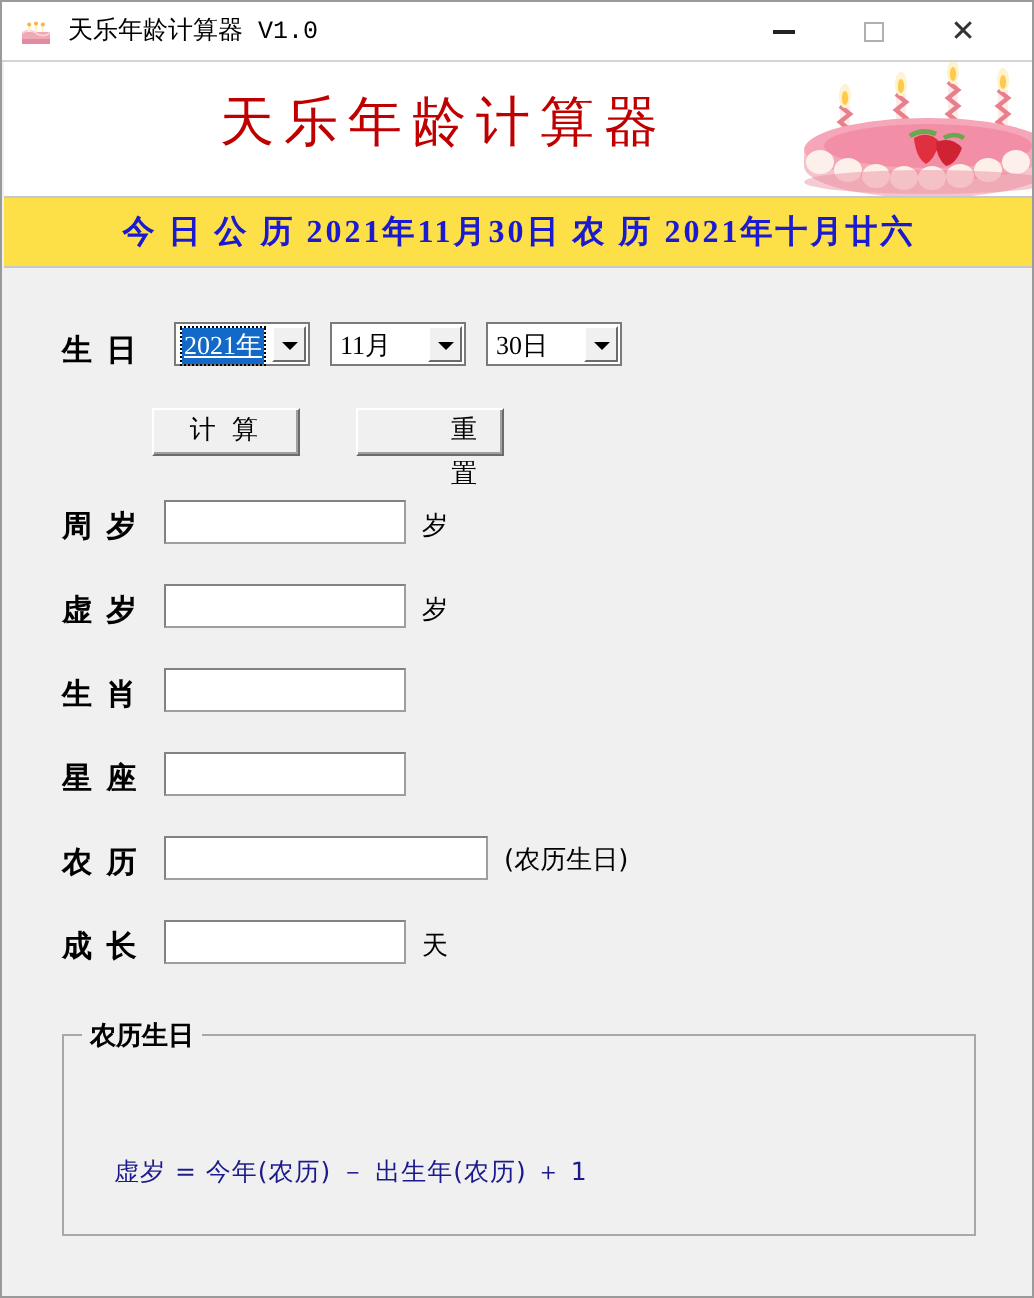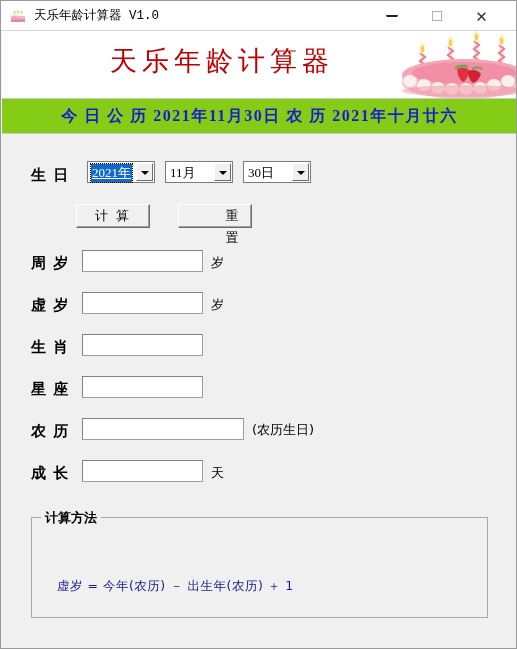--- a/index.html
+++ b/index.html
@@ -103,21 +103,21 @@
     width: 117px;
     height: 68px;
   }
 
   
   .todaybar {
     position: absolute;
     left: 1px; top: 98px;
     width: 515px;
     height: 35px;
-    background: #84cc16;
+    background: #fde047;
     border-bottom: 1px solid #c8c8c8;
     box-sizing: border-box;
   }
   .today-text {
     position: absolute;
     left: 0; top: 7px;
     width: 515px;
     text-align: center;
     font-family: "Liberation Serif", serif;
     font-weight: bold;
@@ -381,18 +381,18 @@
 
     <div class="row-label" style="left:29px; top:288px;">农 历</div>
     <div class="field" style="left:80px; top:284px; width:162px;"></div>
     <div class="suffix" style="left:250px; top:287px;">(农历生日)</div>
 
     <div class="row-label" style="left:29px; top:330px;">成 长</div>
     <div class="field" style="left:80px; top:326px; width:121px;"></div>
     <div class="suffix" style="left:209px; top:330px;">天</div>
 
     <div class="groupbox">
-      <div class="group-title">计算方法</div>
+      <div class="group-title">农历生日</div>
       <div class="formula" style="left:25px; top:60px;">虚岁 =   今年(农历)  －   出生年(农历)   ＋   1</div>
     </div>
 
   </div>
 </div>
 
 </body></html>

